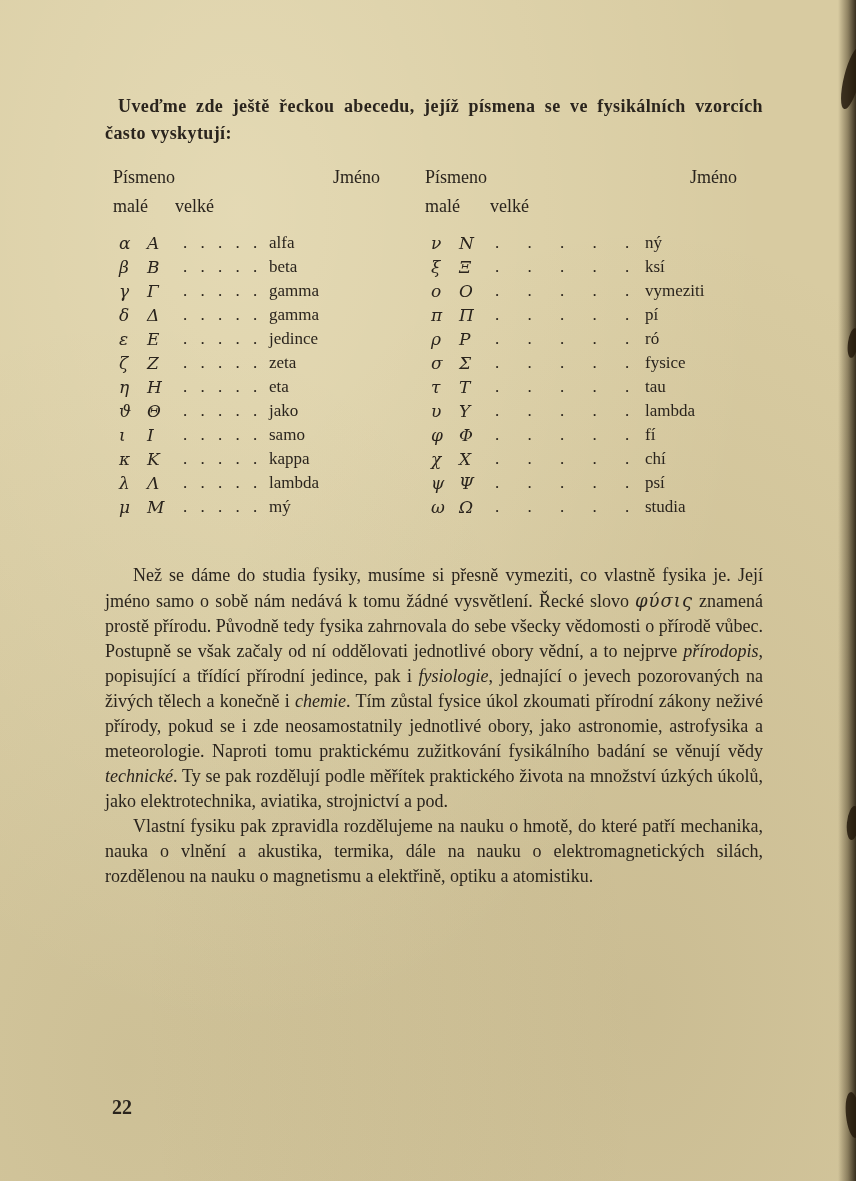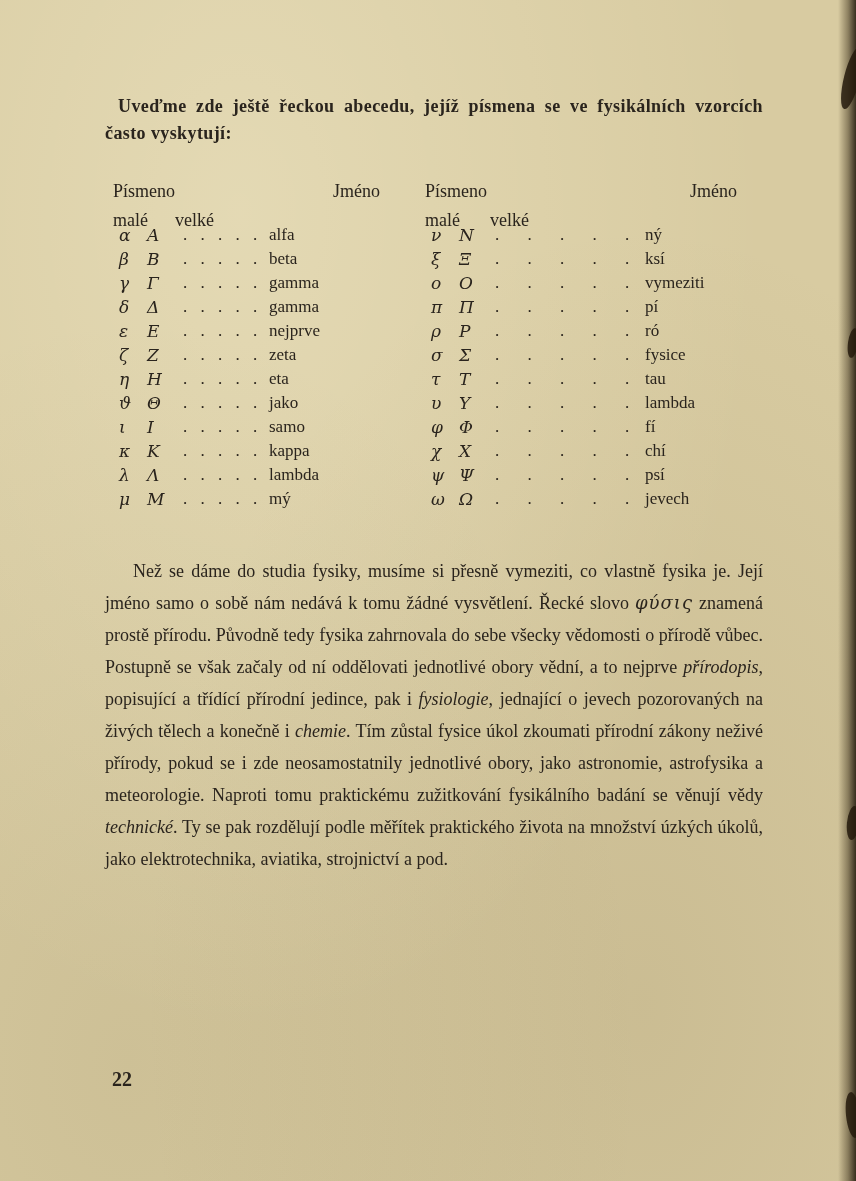--- a/index.html
+++ b/index.html
@@ -22,30 +22,30 @@
   }
   .mark{position:absolute;background:#241a0c;border-radius:50%;opacity:0.85;}
   .mark-1{right:-4px;top:46px;width:16px;height:64px;transform:rotate(14deg);}
   .mark-2{right:-2px;top:328px;width:10px;height:30px;transform:rotate(8deg);}
   .mark-3{right:-3px;top:806px;width:12px;height:34px;transform:rotate(6deg);}
   .mark-4{right:-4px;top:1092px;width:14px;height:46px;transform:rotate(-6deg);}
 
   .content{position:absolute;left:105px;top:93px;width:658px;}
 
   .intro{
-    margin:0 0 12px 0;
+    margin:0 0 20px 0;
     font-size:18px;line-height:27px;
     font-weight:bold;letter-spacing:0.4px;
     text-indent:13px;text-align:justify;
   }
 
   
   .greek-table{margin-bottom:44px;}
   .table-head{position:relative;height:58px;font-size:18px;}
-  .table-head span{position:absolute;white-space:nowrap;margin-top:22px;}
+  .table-head span{position:absolute;white-space:nowrap;}
   .h-pismeno-l{left:8px;top:0;}
   .h-jmeno-l{left:228px;top:0;}
   .h-pismeno-r{left:320px;top:0;}
   .h-jmeno-r{left:585px;top:0;}
   .h-male-l{left:8px;top:29px;}
   .h-velke-l{left:70px;top:29px;}
   .h-male-r{left:320px;top:29px;}
   .h-velke-r{left:385px;top:29px;}
 
   .table-body{margin-top:6px;}
@@ -63,29 +63,29 @@
 
   
   .heading{
     margin:0 0 52px 0;
     text-align:center;
     font-size:25px;font-weight:bold;
     letter-spacing:0.3px;
   }
   .body-para{
     margin:0;
-    font-size:18px;line-height:32px;
+    font-size:18px;line-height:25px;
     text-align:justify;text-indent:28px;
   }
   .body-para + .body-para{margin-top:0;}
   .it{font-style:italic;}
   .greek-word{font-style:italic;font-family:"DejaVu Serif","Liberation Serif",serif;letter-spacing:1px;}
 
   .pagenum{
-    position:absolute;left:112px;top:1068px;
+    position:absolute;left:112px;top:1096px;
     font-size:20px;font-weight:bold;
   }
 </style>
 </head>
 <body>
 
 <div class="page">
 
   <div class="edge-shadow"></div>
   <div class="mark mark-1"></div>
@@ -153,21 +153,21 @@
             <span class="g">π</span>
             <span class="g">Π</span>
             <span class="dots dots-r">. . . . .</span>
             <span class="gname">pí</span>
           </div>
 
           <div class="trow">
             <span class="g">ε</span>
             <span class="g">E</span>
             <span class="dots">. . . . .</span>
-            <span class="gname">nejprve</span>
+            <span class="gname">jedince</span>
             <span class="g">ρ</span>
             <span class="g">P</span>
             <span class="dots dots-r">. . . . .</span>
             <span class="gname">ró</span>
           </div>
 
           <div class="trow">
             <span class="g">ζ</span>
             <span class="g">Z</span>
             <span class="dots">. . . . .</span>
@@ -234,27 +234,28 @@
           </div>
 
           <div class="trow">
             <span class="g">μ</span>
             <span class="g">M</span>
             <span class="dots">. . . . .</span>
             <span class="gname">mý</span>
             <span class="g">ω</span>
             <span class="g">Ω</span>
             <span class="dots dots-r">. . . . .</span>
-            <span class="gname">jevech</span>
+            <span class="gname">studia</span>
           </div>
         </div>
 
     </div>
 
 
     <p class="body-para"><span>Než se dáme do studia fysiky, musíme si přesně vymeziti, co vlastně fysika je. Její jméno samo o sobě nám nedává k tomu žádné vysvětlení. Řecké slovo </span><span class="greek-word">φύσις</span><span> znamená prostě přírodu. Původně tedy fysika zahrnovala do sebe všecky vědomosti o přírodě vůbec. Postupně se však začaly od ní oddělovati jednotlivé obory vědní, a to nejprve </span><span class="it">přírodopis</span><span>, popisující a třídící přírodní jedince, pak i </span><span class="it">fysiologie</span><span>, jednající o jevech pozorovaných na živých tělech a konečně i </span><span class="it">chemie</span><span>. Tím zůstal fysice úkol zkoumati přírodní zákony neživé přírody, pokud se i zde neosamostatnily jednotlivé obory, jako astronomie, astrofysika a meteorologie. Naproti tomu praktickému zužitkování fysikálního badání se věnují vědy </span><span class="it">technické</span><span>. Ty se pak rozdělují podle měřítek praktického života na množství úzkých úkolů, jako elektrotechnika, aviatika, strojnictví a pod.</span></p>
 
+    <p class="body-para">Vlastní fysiku pak zpravidla rozdělujeme na nauku o hmotě, do které patří mechanika, nauka o vlnění a akustika, termika, dále na nauku o elektromagnetických silách, rozdělenou na nauku o magnetismu a elektřině, optiku a atomistiku.</p>
 
   </div>
 
   <div class="pagenum">22</div>
 
 </div>
 
 </body></html>

